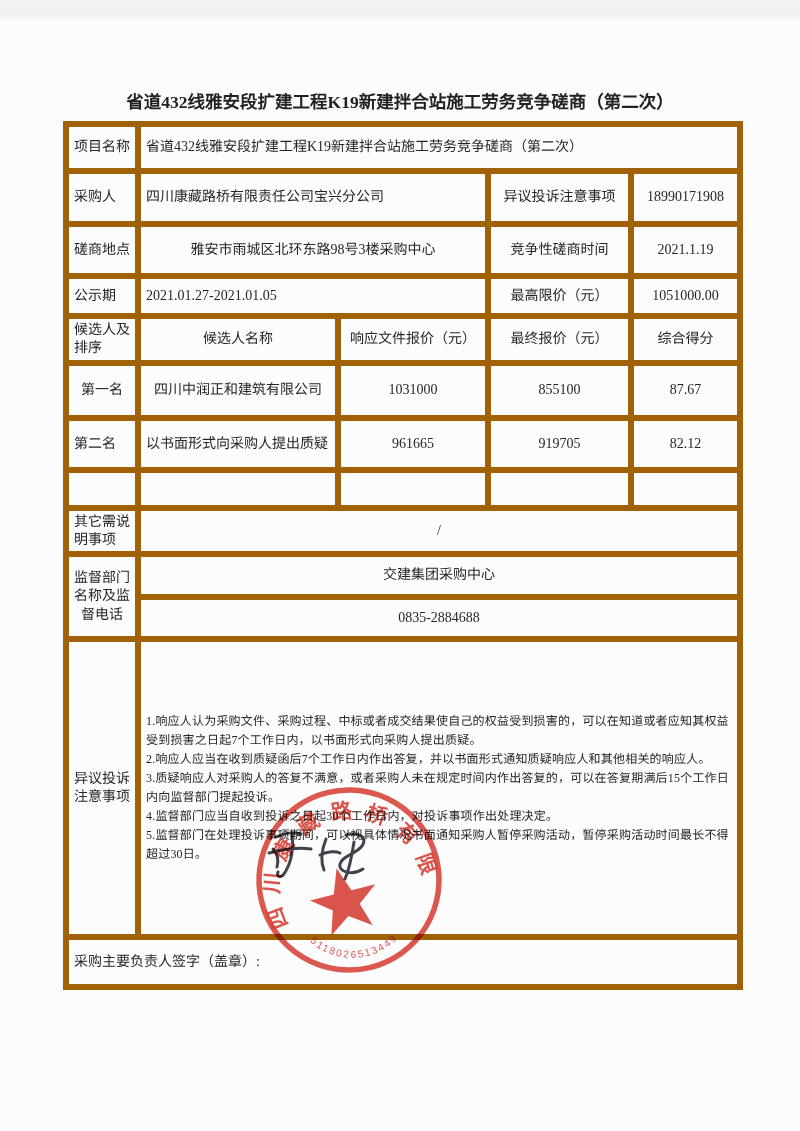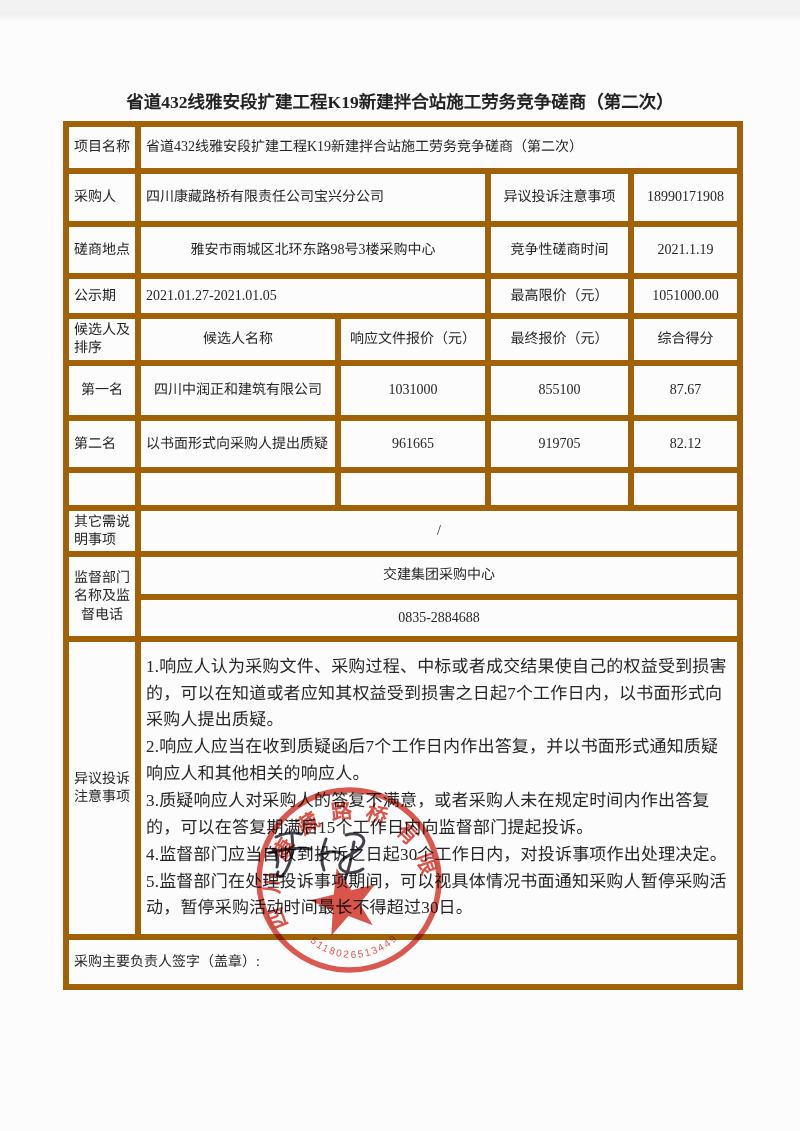--- a/index.html
+++ b/index.html
@@ -47,21 +47,21 @@
   td.val{ text-align:left; padding-left:7px; }
   td.center{ text-align:center; }
   
   tr.r1 td{height:37px;} tr.r2 td{height:43px;} tr.r3 td{height:42px;text-align:center;}
   tr.r4 td{height:30px;} tr.r5 td{height:37px;} tr.r6 td{height:45px;text-align:center;}
   tr.r7 td{height:42px;} tr.r8 td{height:28px;} tr.r9 td{height:35px;}
   tr.r10 td{height:33px;font-family:Liberation Serif, serif;} tr.r11 td{height:32px;text-align:center;} tr.r12 td{height:288px;}
   tr.r13 td{height:40px;}
   .objection-cell{ vertical-align:middle; padding:6px 8px 6px 6px; }
   .objection-cell p{
-    margin:0; font-size:17px; line-height:1.58; text-align:left;
+    margin:0; font-size:12px; line-height:1.58; text-align:left;
     letter-spacing:0.2px;
   }
   .sig-cell{ font-size:14px; padding-left:5px; }
   .seal{
     position:absolute; left:249px; top:768px;
     width:200px; height:200px;
     mix-blend-mode:multiply;
     opacity:.92;
     pointer-events:none;
   }

